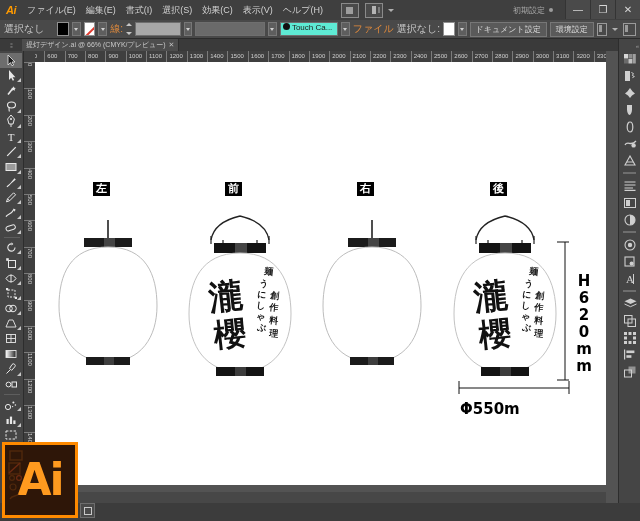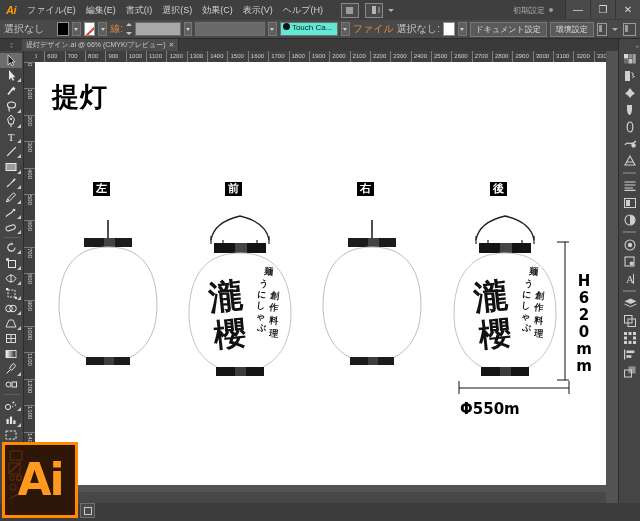--- a/index.html
+++ b/index.html
@@ -498,21 +498,20 @@
         <div class="tk" style="top: 316.886px; height: 26.4072px;">1200</div>
         <div class="tk" style="top: 343.293px; height: 26.4072px;">1300</div>
         <div class="tk" style="top: 369.701px; height: 26.4072px;">1400</div>
         <div class="tk" style="top: 396.108px; height: 26.4072px;">1500</div>
         <div class="tk" style="top: 422.515px; height: 26.4072px;">1600</div>
       </div>
 
     <div class="canvaswrap">
       <div class="artboard">
 
-        <div class="doc-title">提灯</div>
 
         <div class="viewlabel" style="left:58px;top:120px">左</div>
         <svg class="lantern" style="left:22px;top:158px" width="102" height="160" viewBox="0 0 102 160">
           <path d="M51 0 L51 18" stroke="#222" stroke-width="1.6" fill="none"></path>
           <rect x="27" y="18" width="48" height="9" fill="#1b1b1b"></rect>
           <rect x="47" y="18" width="11" height="9" fill="#444"></rect>
           <path d="M51 27 C13 27 2 55 2 86 C2 117 18 142 51 142 C84 142 100 117 100 86 C100 55 89 27 51 27Z" fill="#ffffff" stroke="#bdbdbd" stroke-width="1"></path>
           <rect x="29" y="137" width="44" height="8" fill="#1b1b1b"></rect>
           <rect x="47" y="137" width="10" height="8" fill="#3e3e3e"></rect>
         </svg>

